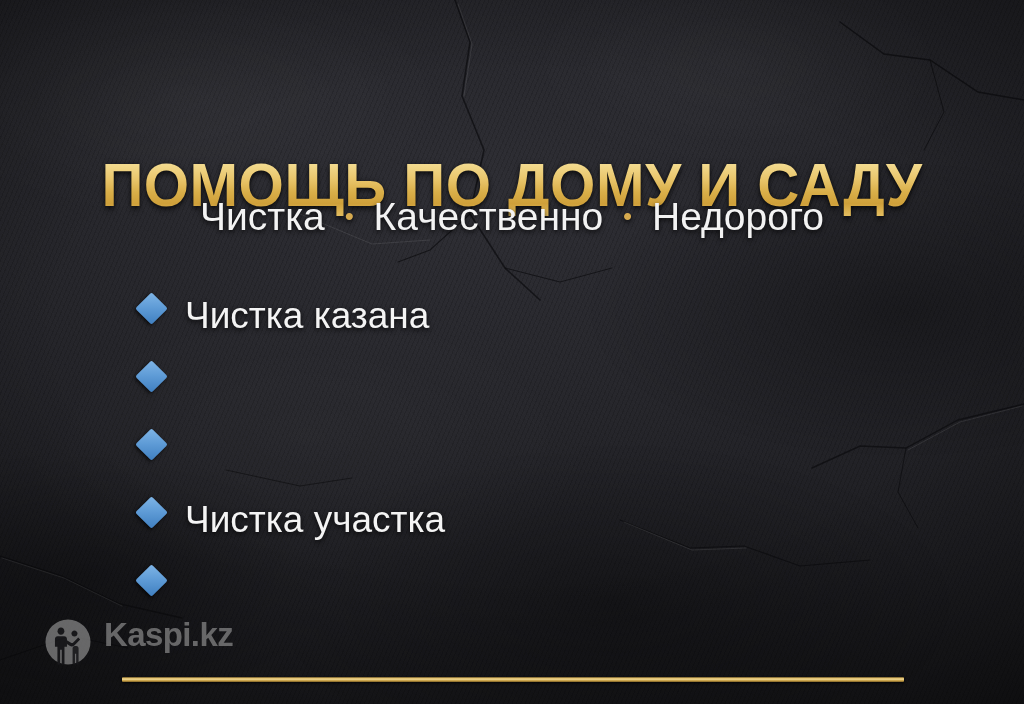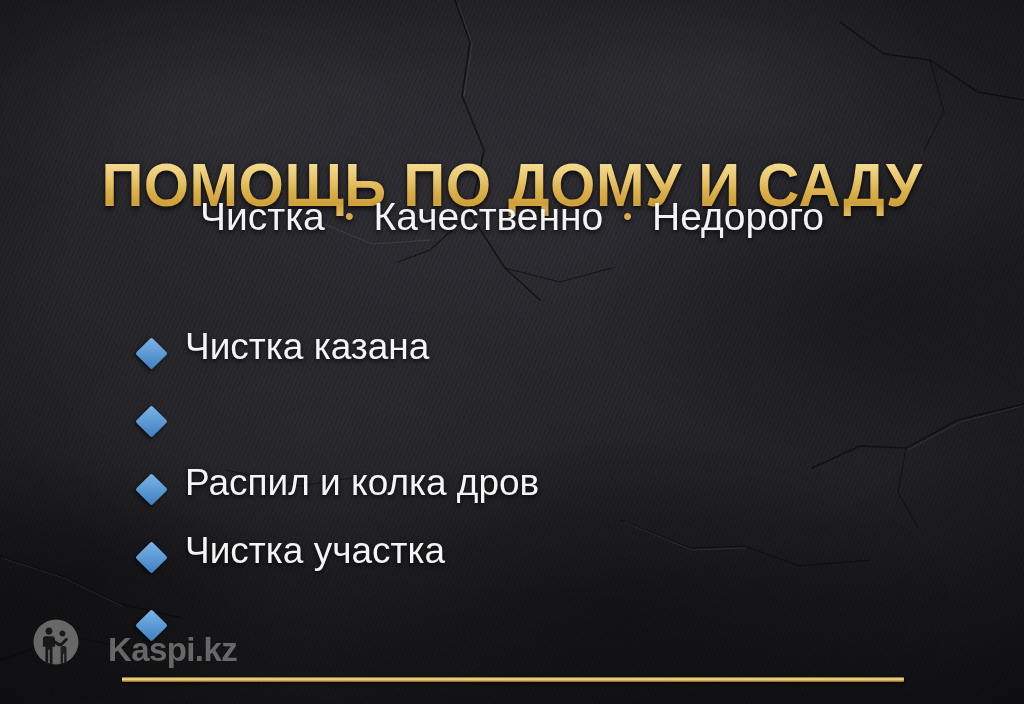--- a/index.html
+++ b/index.html
@@ -129,21 +129,21 @@
   .services {
     position: absolute;
     left: 140px;
     top: 297px;
     margin: 0;
     padding: 0;
     list-style: none;
   }
   .service-item {
     display: flex;
-    align-items: flex-end;
+    align-items: flex-start;
     height: 68px;
   }
   .diamond {
     flex: 0 0 auto;
     width: 23px;
     height: 23px;
     margin-right: 22px;
     transform: rotate(45deg);
     border-radius: 2px;
     background: linear-gradient(135deg, #7fb5e6 0%, #5e9bd6 48%, #3f7fc0 100%);
@@ -154,25 +154,25 @@
     font-weight: 400;
     color: #f4f4f4;
     line-height: 1;
     white-space: nowrap;
     text-shadow: 0 2px 5px rgba(0,0,0,.78);
   }
 
   
   .watermark {
     position: absolute;
-    left: 32px;
+    left: 44px;
     bottom: 38px;
     display: flex;
-    align-items: flex-end;
-    gap: 28px;
+    align-items: flex-start;
+    gap: 12px;
     opacity: .62;
   }
   .wm-mark {
     width: 48px;
     height: 48px;
     flex: 0 0 auto;
   }
   .wm-text {
     font-size: 33px;
     font-weight: 700;
@@ -241,21 +241,20 @@
     <ul class="services">
       <li class="service-item">
         <span class="diamond"></span>
         <span class="service-label">Чистка казана</span>
       </li>
       <li class="service-item">
         <span class="diamond"></span>
       </li>
       <li class="service-item">
         <span class="diamond"></span>
-        <span class="service-label">Распил и колка дров</span>
       </li>
       <li class="service-item">
         <span class="diamond"></span>
         <span class="service-label">Чистка участка</span>
       </li>
       <li class="service-item">
         <span class="diamond"></span>
       </li>
     </ul>
 

